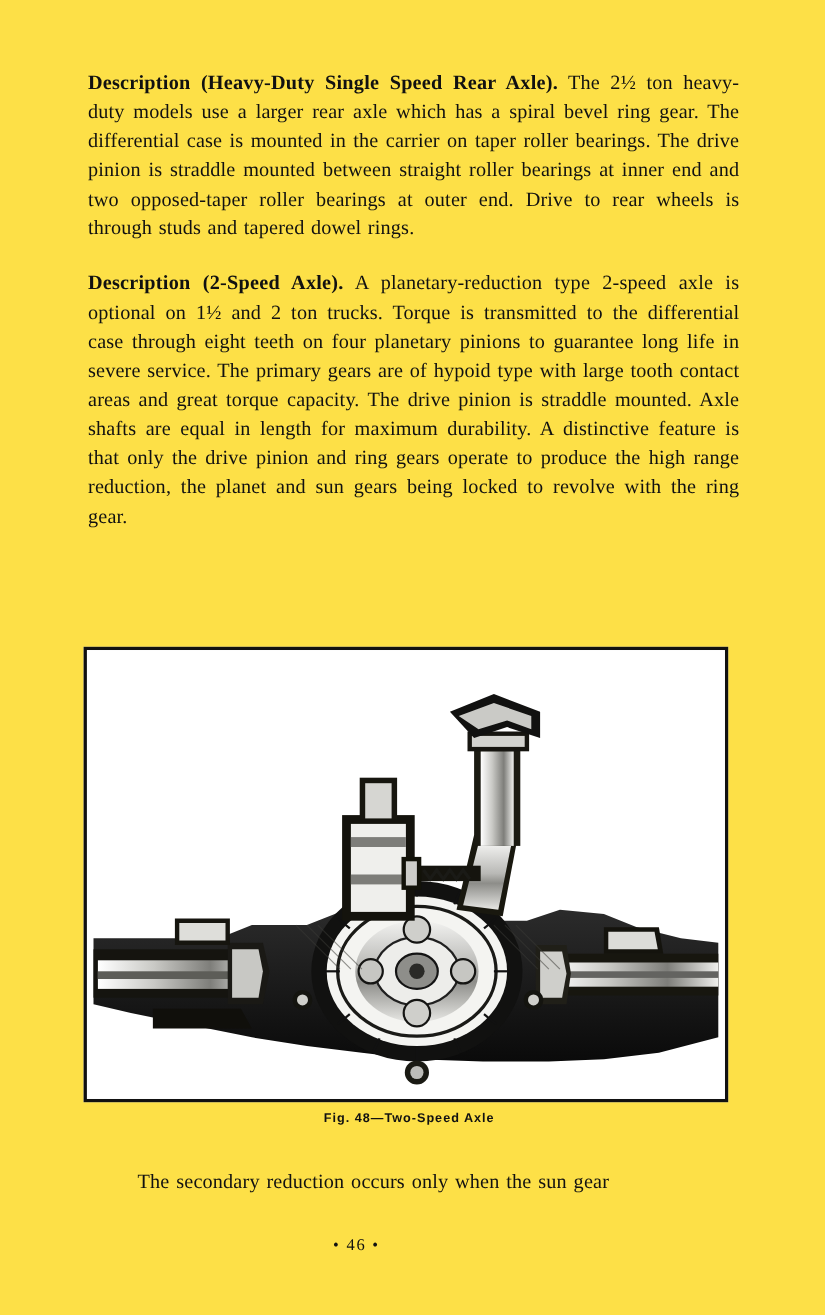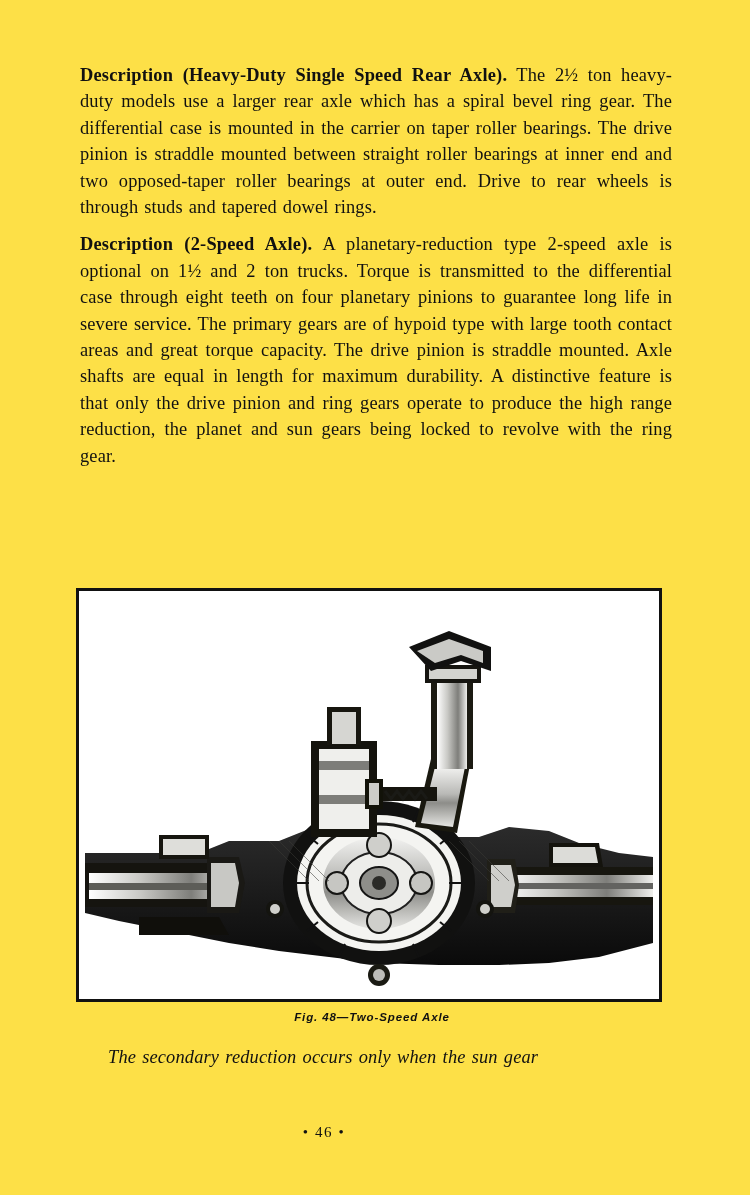--- a/index.html
+++ b/index.html
@@ -30,21 +30,21 @@
   }
   p.body {
     margin: 0 0 0 0;
     font-size: 18.4px;
     line-height: 26.4px;
     text-align: justify;
     text-justify: inter-word;
     letter-spacing: 0.15px;
     word-spacing: 1.2px;
   }
-  p.para-2 { margin-top: 11px; }
+  p.para-2 { margin-top: 24px; }
   p.para-3 { margin-top: 7px; text-indent: 26px; }
   .lead {
     font-weight: bold;
     letter-spacing: 0.2px;
   }
   .fig-wrap {
     position: absolute;
     left: 76px;
     top: 588px;
     width: 592px;
@@ -57,39 +57,37 @@
     box-sizing: border-box;
     position: relative;
     overflow: hidden;
   }
   .fig-frame svg { display: block; }
   .fig-caption {
     margin-top: 9px;
     text-align: center;
     font-family: "Liberation Sans", sans-serif;
     font-weight: bold;
-    font-style: italic;
     font-size: 11.5px;
     letter-spacing: 0.9px;
     color: #111;
   }
   .closing {
     position: absolute;
     left: 80px;
     top: 1044px;
     width: 592px;
   }
   .closing p {
-    margin: 0;
+    margin: 17px;
     font-size: 18.4px;
     line-height: 26.6px;
     text-align: justify;
     letter-spacing: 0.15px;
     word-spacing: 1.4px;
-    font-style: italic;
   }
   .closing p.first { text-indent: 28px; }
   .folio {
     position: absolute;
     left: 0;
     top: 1124px;
     width: 648px;
     text-align: center;
     font-size: 15px;
     letter-spacing: 1.6px;

